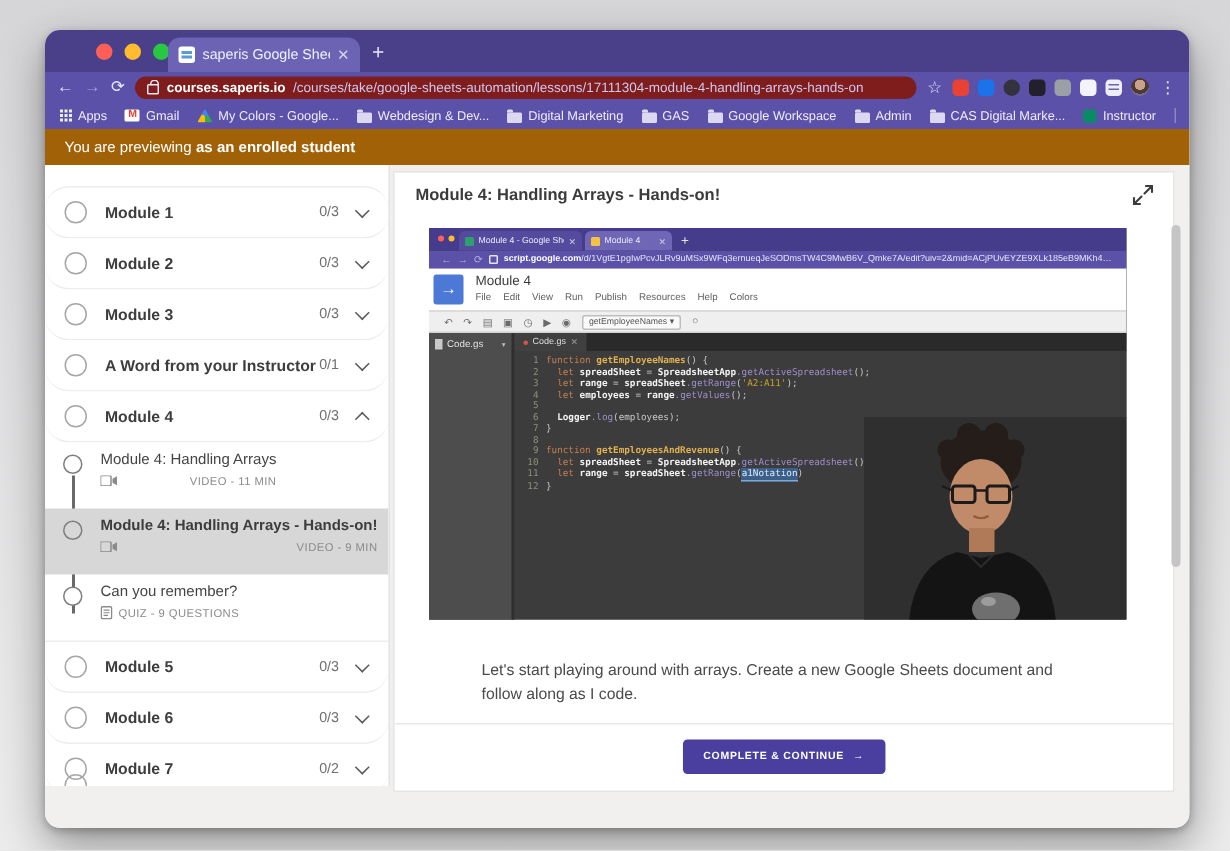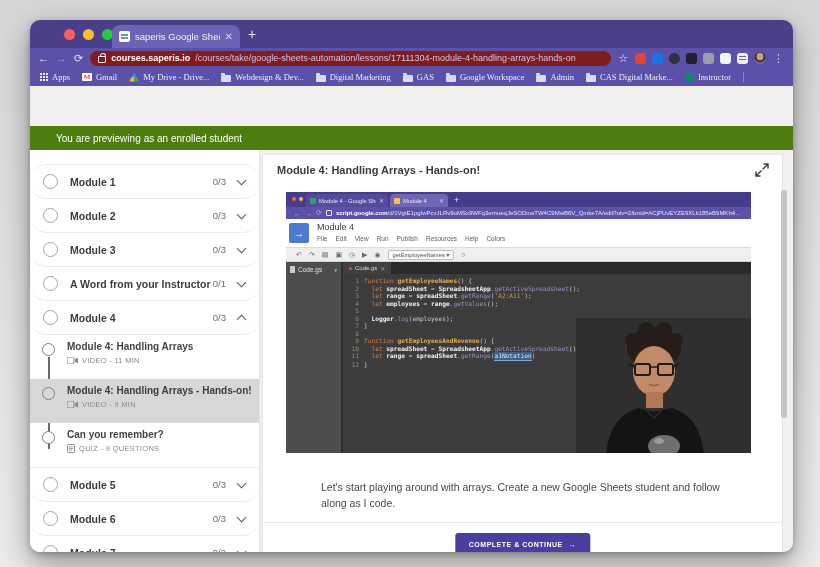--- a/index.html
+++ b/index.html
@@ -31,54 +31,54 @@
   .url-path{color:#cdc6ef;font-size:9px;overflow:hidden;text-overflow:ellipsis;}
   .star{color:#e8e5f6;font-size:11px;}
   .exts{display:flex;align-items:center;gap:6px;}
   .ext{width:11px;height:11px;border-radius:3px;}
   .ext.red{background:#e94235}.ext.blue{background:#1a73e8}.ext.darkc{background:#35323f;border-radius:50%}
   .ext.dark{background:#23202c}.ext.gray{background:#9aa0a6}.ext.white{background:#f4f3fa}
   .ext.list{background:#efedf8;position:relative}
   .ext.list::after{content:"";position:absolute;left:2px;top:3px;width:7px;height:1px;background:#6b62b0;box-shadow:0 3px 0 #6b62b0;}
   .avatar{width:12px;height:12px;border-radius:50%;background:radial-gradient(circle at 50% 38%,#caa08a 0 36%,#4a3b33 37% 62%,#7b6a94 63%);}
   .menu-dots{color:#e8e5f6;font-size:11px;letter-spacing:1px;}
-  .bookmarksbar{height:18px;background:#5b51a8;display:flex;align-items:center;gap:12px;padding:0 10px;font-size:8.5px;color:#efecfa;font-family:Liberation Serif, serif;}
+  .bookmarksbar{height:18px;background:#5b51a8;display:flex;align-items:center;gap:12px;padding:0 10px;font-size:8.5px;color:#efecfa;}
   .bm{display:flex;align-items:center;gap:4px;white-space:nowrap;}
   .bm-sep{width:1px;height:10px;background:#8d85c5;}
   .ic-apps{width:2px;height:2px;background:#efecfa;margin:0 6px 6px 0;box-shadow:3px 0 0 #efecfa,6px 0 0 #efecfa,0 3px 0 #efecfa,3px 3px 0 #efecfa,6px 3px 0 #efecfa,0 6px 0 #efecfa,3px 6px 0 #efecfa,6px 6px 0 #efecfa;}
   .ic-gmail{width:10px;height:8px;background:#fff;border-radius:1px;color:#ea4335;font-size:7px;font-weight:bold;line-height:8px;text-align:center;}
   .ic-drive{width:10px;height:9px;clip-path:polygon(50% 0,100% 100%,0 100%);background:conic-gradient(from 180deg,#fbbc04 0 33%,#4285f4 0 66%,#34a853 0);}
   .ic-folder{width:10px;height:7px;background:#ddd8f2;border-radius:1px;position:relative;margin-top:2px;}
   .ic-folder::before{content:"";position:absolute;left:0;top:-2px;width:4px;height:2px;background:#ddd8f2;border-radius:1px 1px 0 0;}
   .ic-power{width:9px;height:9px;border-radius:2px;background:#0c8a68;}
 
   
-  .banner{height:24px;background:#4d7c0f;color:#fff;display:flex;align-items:center;padding:0 26px;font-size:10px;gap:3px;margin-top:40px;}
-  .banner b{font-weight:normal;}
+  .banner{height:24px;background:#a16207;color:#fff;display:flex;align-items:center;padding:0 13px;font-size:10px;gap:3px;}
+  .banner b{font-weight:bold;}
 
   
   .content{position:relative;height:462px;background:#f1f0ef;}
   .sidebar{position:absolute;left:0;top:0;width:229px;height:414px;background:#fff;border-right:1px solid #e2e2e2;overflow:hidden;}
   .mod-row{position:relative;height:33px;border-bottom:1px solid #ececec;display:flex;align-items:center;cursor:pointer;border-radius:16px;}
   .mod-row.first{border-top:1px solid #ececec;}
   .circle{width:15px;height:15px;border:1.5px solid #a6a6a6;border-radius:50%;margin:0 12px 0 13px;background:#fff;flex:0 0 auto;box-sizing:border-box;}
   .mod-label{font-size:10.5px;font-weight:bold;color:#3d3d3d;flex:1;white-space:nowrap;overflow:hidden;}
   .mod-progress{font-size:9.5px;color:#6f6f6f;margin-right:12px;}
   .chev{width:6px;height:6px;border-right:1.5px solid #5a5a5a;border-bottom:1.5px solid #5a5a5a;transform:rotate(45deg);margin-right:14px;margin-top:-3px;}
   .chev.up{transform:rotate(225deg);margin-top:3px;}
   .lessons{position:relative;border-bottom:1px solid #ececec;}
   .lesson-line{position:absolute;left:18px;top:22px;width:2px;height:92px;background:#6a6a6a;}
   .lesson{position:relative;height:44px;display:flex;cursor:pointer;}
   .lesson.active{background:#d7d7d7;}
   .lcircle{position:relative;width:13px;height:13px;border:1.5px solid #7e7e7e;border-radius:50%;background:#fff;margin:8px 12px 0 12px;flex:0 0 auto;box-sizing:border-box;}
   .lesson.active .lcircle{background:#d7d7d7;}
   .lbody{padding-top:6px;min-width:0;}
   .ltitle{font-size:10px;font-weight:bold;color:#3d3d3d;white-space:nowrap;overflow:hidden;}
-  .lesson:not(.active) .ltitle{font-weight:bold;color:#444;}
-  .lmeta{display:flex;align-items:center;gap:4px;margin-top:4px;font-size:7.5px;color:#8a8a8a;letter-spacing:.3px;}
+  .lesson:not(.active) .ltitle{font-weight:normal;color:#444;}
+  .lmeta{display:flex;align-items:center;gap:4px;margin-top:4px;font-size:7.5px;color:#8a8a8a;letter-spacing:.3px;justify-content:space-between;}
   .partial-circle{position:absolute;left:13px;top:406px;width:15px;height:15px;border:1.5px solid #a6a6a6;border-radius:50%;box-sizing:border-box;}
 
   .main{position:absolute;left:232px;top:4px;width:521px;height:414px;background:#fff;border:1px solid #e5e4e3;box-sizing:border-box;}
   .main-header{position:relative;height:34px;}
   .main-title{position:absolute;left:14px;top:9px;font-size:11px;font-weight:bold;color:#3b3b3b;}
   .expand{position:absolute;right:12px;top:7px;width:16px;height:16px;cursor:pointer;}
   .scroll-thumb{position:absolute;right:6px;top:40px;width:6px;height:228px;border-radius:3px;background:#c5c5c5;}
 
   
   .video{position:absolute;left:23px;top:37px;width:465px;height:261px;background:#353535;overflow:hidden;cursor:pointer;}
@@ -183,21 +183,21 @@
       <span class="bm">
           <span class="ic-apps"></span>
           <span>Apps</span>
         </span>
       <span class="bm">
           <span class="ic-gmail">M</span>
           <span>Gmail</span>
         </span>
       <span class="bm">
           <span class="ic-drive"></span>
-          <span>My Drive - Drive...</span>
+          <span>My Colors - Google...</span>
         </span>
       <span class="bm">
           <span class="ic-folder"></span>
           <span>Webdesign &amp; Dev...</span>
         </span>
       <span class="bm">
           <span class="ic-folder"></span>
           <span>Digital Marketing</span>
         </span>
       <span class="bm">
@@ -421,21 +421,21 @@
               <rect x="59" y="46" width="15" height="11" rx="2" fill="none" stroke="#1b1b1b" stroke-width="2"></rect>
               <rect x="82" y="46" width="15" height="11" rx="2" fill="none" stroke="#1b1b1b" stroke-width="2"></rect>
               <path d="M74 49 h8 M59 49 L52 46 M97 49 l6 -3" fill="none" stroke="#1b1b1b" stroke-width="1.6"></path>
               <path d="M73 66 q5 3 10 0" fill="none" stroke="#8d5b41" stroke-width="1.4"></path>
               <ellipse cx="88" cy="128" rx="16" ry="11" fill="#6f6f6f"></ellipse>
               <ellipse cx="83" cy="123" rx="5" ry="3" fill="#9c9c9c"></ellipse>
             </svg>
           </div>
         </div>
 
-        <div class="description">Let's start playing around with arrays. Create a new Google Sheets student and follow along as I code.</div>
+        <div class="description">Let's start playing around with arrays. Create a new Google Sheets document and follow along as I code.</div>
         <div class="card-divider"></div>
         <button class="cta">
           <span>COMPLETE &amp; CONTINUE</span>
             <span>→</span>
         </button>
       </div>
 
       <div class="scroll-thumb"></div>
     </div>
   </div>

